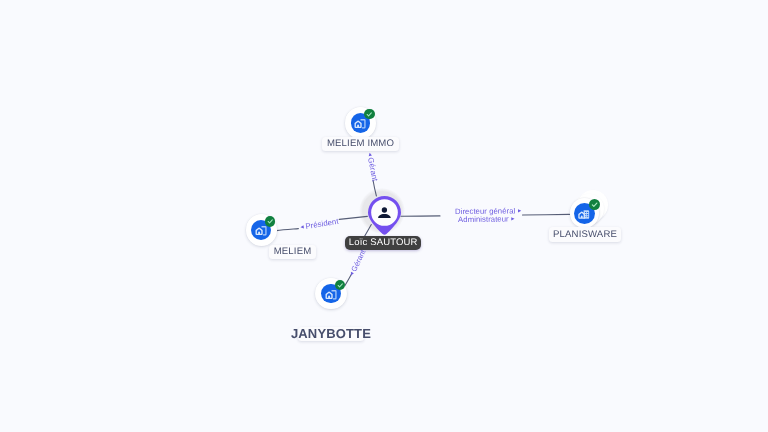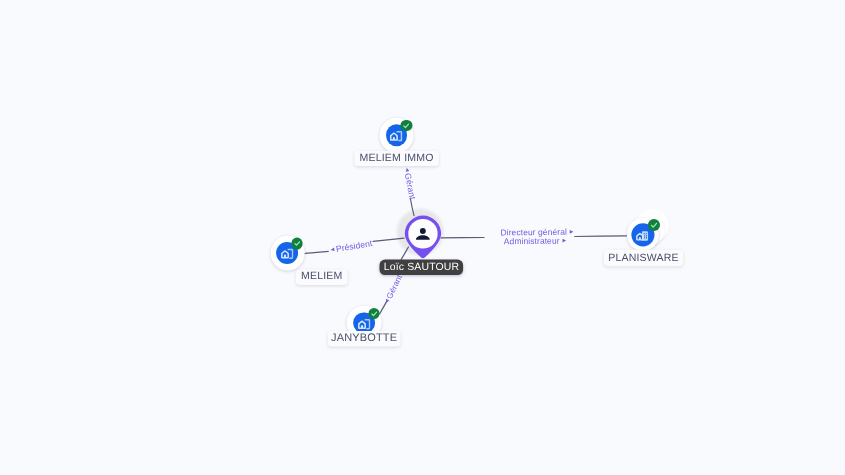--- a/index.html
+++ b/index.html
@@ -109,21 +109,21 @@
     <div class="co-disc" style="left:5.85px;top:5.85px;width:19.8px;height:19.8px;"></div>
     <svg class="ic" style="position:absolute;left:9.28px;top:10.03px;" width="12.6" height="12.6" viewBox="0 0 24 24">
         <use href="#ic-house"></use>
       </svg>
     <div class="badge" style="left:19.33px;top:1.88px;width:10.45px;height:10.45px;">
         <svg width="8.36" height="8.36" viewBox="0 0 24 24">
           <use href="#ic-check"></use>
         </svg>
       </div>
   </div>
-  <div class="pill" style="left:298px;top:301px;width:66px;height:14px;font-size:10px;">JANYBOTTE</div>
+  <div class="pill" style="left:298px;top:327px;width:66px;height:14px;font-size:13px;font-weight:bold;">JANYBOTTE</div>
 
   <div class="node" style="left:569.70px;top:198.30px;width:29.8px;height:29.8px;">
     <div class="co-ring stack2" style="left:8.1px;top:-8.1px;width:29.8px;height:29.8px;"></div>
     <div class="co-ring stack1" style="left:4.15px;top:-4.15px;width:29.8px;height:29.8px;"></div>
     <div class="co-ring" style="left:0;top:0;width:29.8px;height:29.8px;"></div>
     <div class="co-disc" style="left:4.30px;top:4.30px;width:21.2px;height:21.2px;"></div>
     <svg class="ic" style="position:absolute;left:8.50px;top:9.40px;" width="12.2" height="12.2" viewBox="0 0 24 24">
         <use href="#ic-office"></use>
       </svg>
     <div class="badge" style="left:18.95px;top:0.35px;width:11.3px;height:11.3px;">

